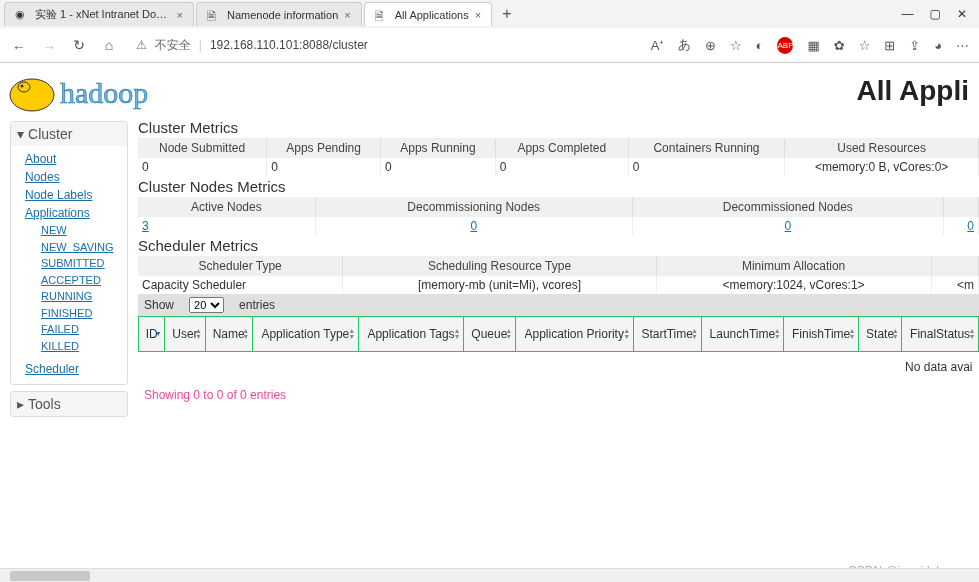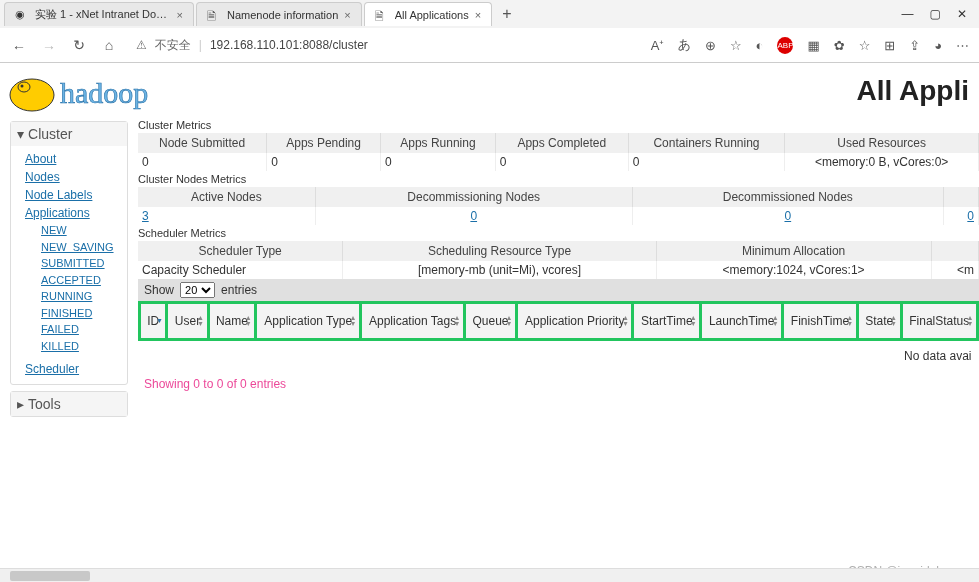--- a/index.html
+++ b/index.html
@@ -26,29 +26,29 @@
 .page-title { font-size: 28px; font-weight: bold; color: #222; white-space: nowrap; }
 .sidebar { width: 132px; flex: none; padding: 4px 4px 4px 10px; font-size: 12px; }
 .sidegroup { border:1px solid #ddd; border-radius:3px; margin-bottom:6px; }
 .sidehdr { background:#f5f5f5; padding:4px 6px; font-size:14px; color:#555; display:flex; align-items:center; gap:4px; }
 .sidebody { padding:4px 6px 6px 14px; }
 .sidebody a { color:#1a6fa8; text-decoration: underline; display:block; line-height:1.5; cursor:pointer; }
 .sidebody .sub { padding-left: 16px; }
 .sidebody .sub a { font-size: 11px; }
 .sidebody .spacer { height:6px; }
 .main { flex:1; padding: 0 0 0 6px; overflow:hidden; }
-.sect-title { font-size: 11px; color:#333; margin: 2px 0 2px 0; }
+.sect-title { font-size: 15px; color:#333; margin: 2px 0 2px 0; }
 table.metrics { width: 100%; border-collapse: collapse; font-size: 12px; }
 table.metrics th { background:#f0f0f0; font-weight: normal; color:#444; padding:3px 4px; border-right:1px solid #ddd; text-align:center; }
 table.metrics td { padding:2px 4px; border-right:1px solid #eee; text-align:left; }
 table.metrics td.c { text-align:center; }
-.show-row { background:#e0e0e0; padding:3px 6px; display:flex; align-items:center; gap:6px; }
+.show-row { background:#e0e0e0; padding:3px 6px; display:flex; align-items:center; gap:15px; }
 .show-row select { font-size:11px; }
 table.apps { width: 100%; border-collapse: collapse; font-size: 12px; margin-top:0; }
-table.apps th { background:#f4f4f4; border:3px solid #22c55e; padding:10px 6px; font-weight:normal; color:#333; position:relative; }
+table.apps th { background:#f4f4f4; border:1px solid #22c55e; padding:10px 6px; font-weight:normal; color:#333; position:relative; }
 table.apps th .sort { position:absolute; right:4px; top:50%; transform:translateY(-50%); font-size:8px; color:#888; line-height:0.7; }
 .nodata { text-align:right; padding:8px 6px; color:#333; }
 .footer-info { padding:6px; color:#ec4899; }
 .watermark { position:absolute; bottom:4px; right:16px; color:rgba(120,120,120,0.6); font-size:12px; }
 .hscroll { position:absolute; bottom:0; left:0; right:0; height:14px; background:#f0f0f0; border-top:1px solid #ddd; }
 .hscroll .thumb { position:absolute; left:10px; width:80px; height:10px; top:2px; background:#c8c8c8; border-radius:2px; }
 </style>
 </head>
 <body>
 

